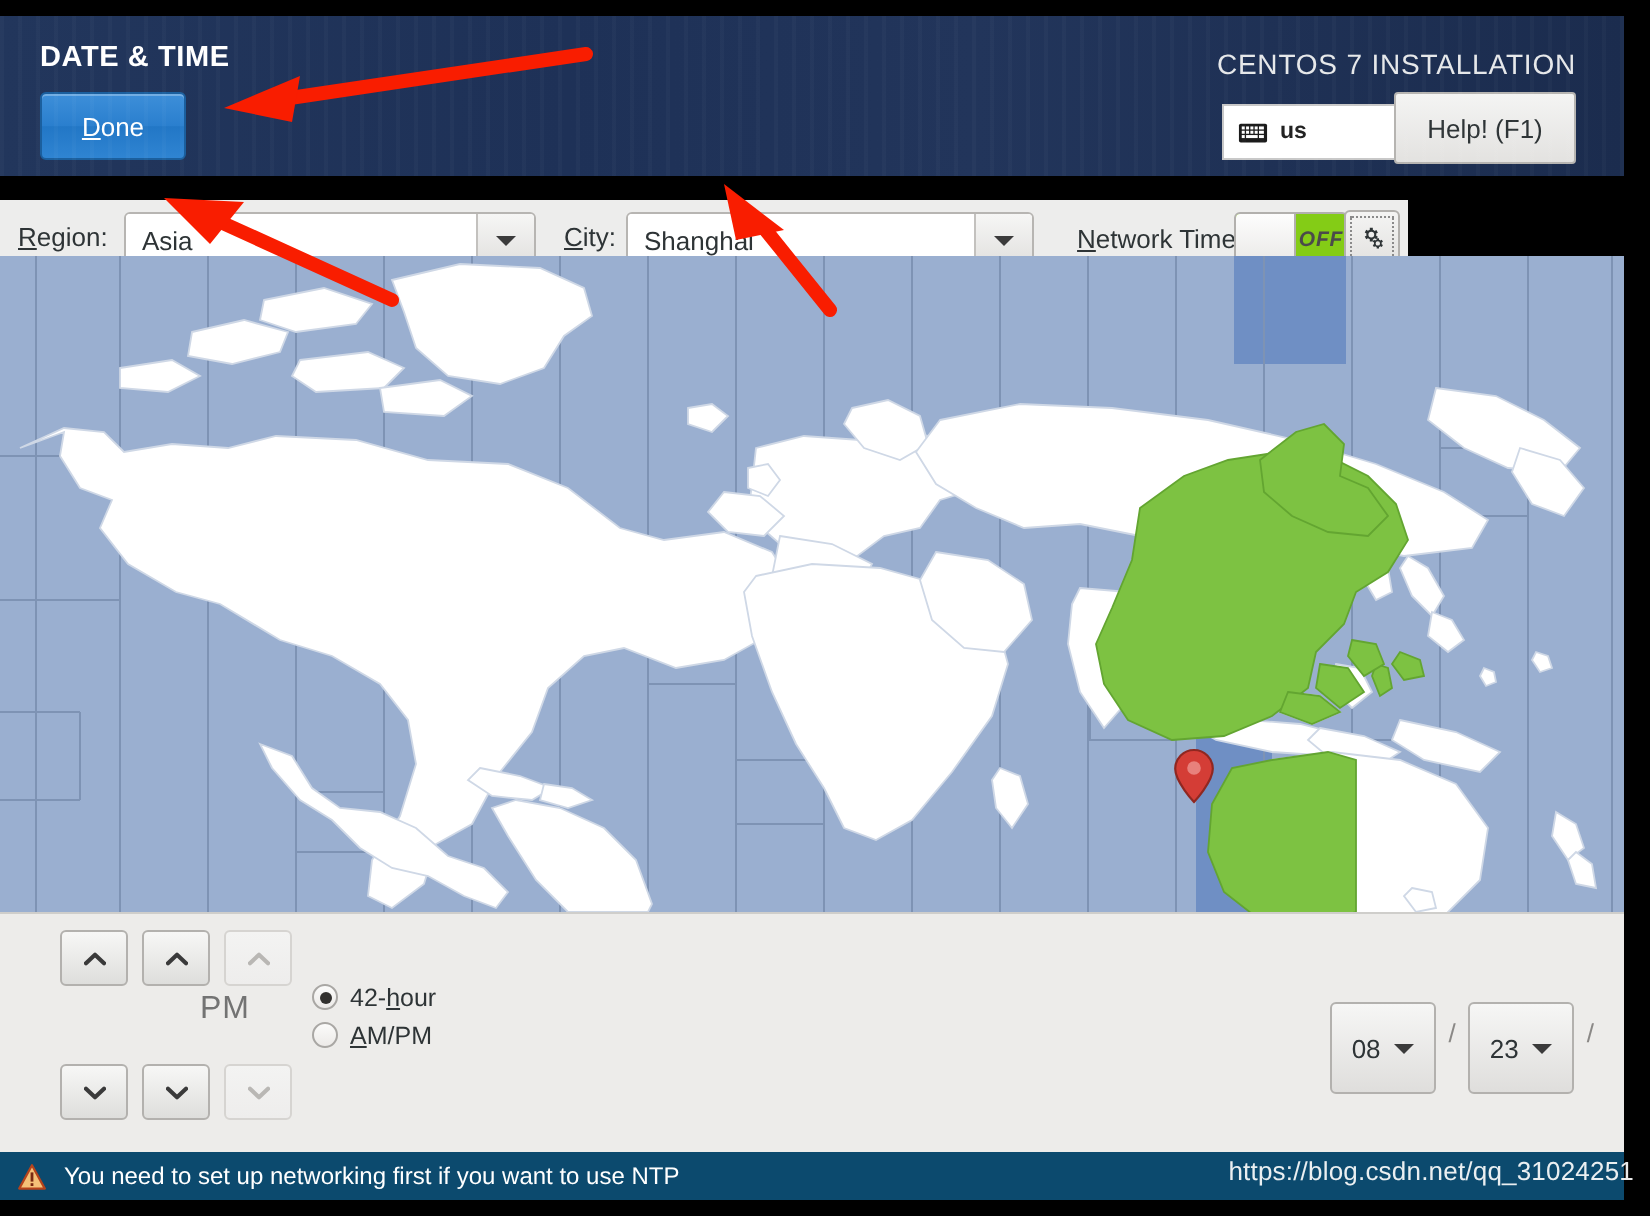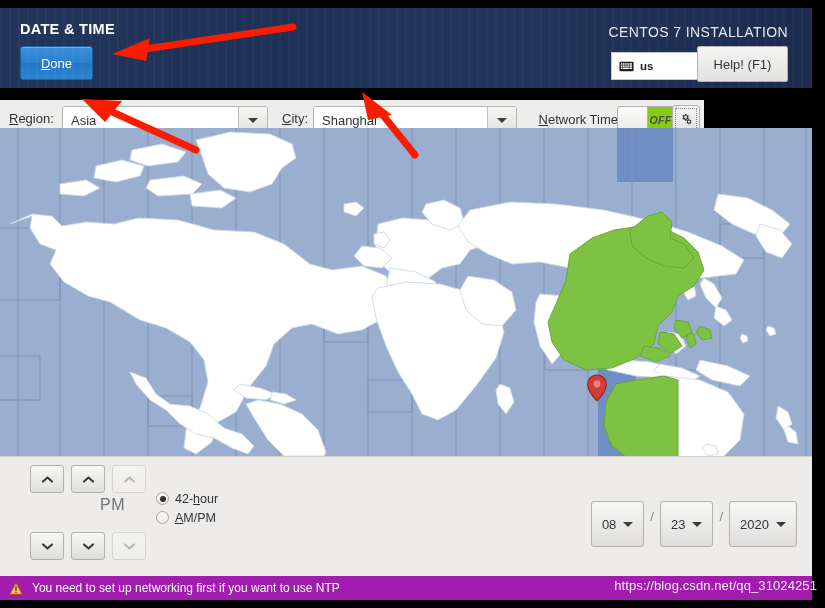--- a/index.html
+++ b/index.html
@@ -166,21 +166,21 @@
     background:linear-gradient(180deg,#f6f6f5 0%,#dfdedc 100%);
     border:1px solid #b3b1ae;border-radius:3px;
     display:flex;align-items:center;justify-content:center;gap:7px;
     font-size:13px;color:#2e3436;cursor:pointer;box-sizing:border-box;margin-top:16px;
   }
   .dsep{color:#8a8886;font-size:13px;}
 
   
   .warnbar{
     position:absolute;left:0;top:576px;width:812px;height:24px;
-    background:#a21caf;display:flex;align-items:center;
+    background:#0c4a6e;display:flex;align-items:center;
   }
   .warn-ico{margin-left:9px;margin-right:9px;display:flex;flex:none;}
   .warn-text{font-size:12px;color:#fff;}
   .watermark{
     position:absolute;right:8px;top:578px;
     font-size:13px;color:#fdfdfd;opacity:.92;letter-spacing:.1px;
   }
 
   
   .arrows{position:absolute;left:0;top:0;width:825px;height:608px;pointer-events:none;}
@@ -437,24 +437,20 @@
     <div class="dbtn">
       <span>08</span>
       <i class="tri-down"></i>
     </div>
     <span class="dsep">/</span>
     <div class="dbtn">
       <span>23</span>
       <i class="tri-down"></i>
     </div>
     <span class="dsep">/</span>
-    <div class="dbtn">
-      <span>2020</span>
-      <i class="tri-down"></i>
-    </div>
   </div>
 
   <div class="warnbar">
     <span class="warn-ico">
       <svg width="14" height="13" viewBox="0 0 14 13" aria-hidden="true">
         <path d="M7 0.6L13.4 12.3H0.6z" fill="#f5c178" stroke="#b5431c" stroke-width="1.1" stroke-linejoin="round"></path>
         <rect x="6.3" y="4.2" width="1.4" height="4.6" fill="#7a2a12"></rect>
         <rect x="6.3" y="9.6" width="1.4" height="1.4" fill="#7a2a12"></rect>
       </svg>
     </span>

